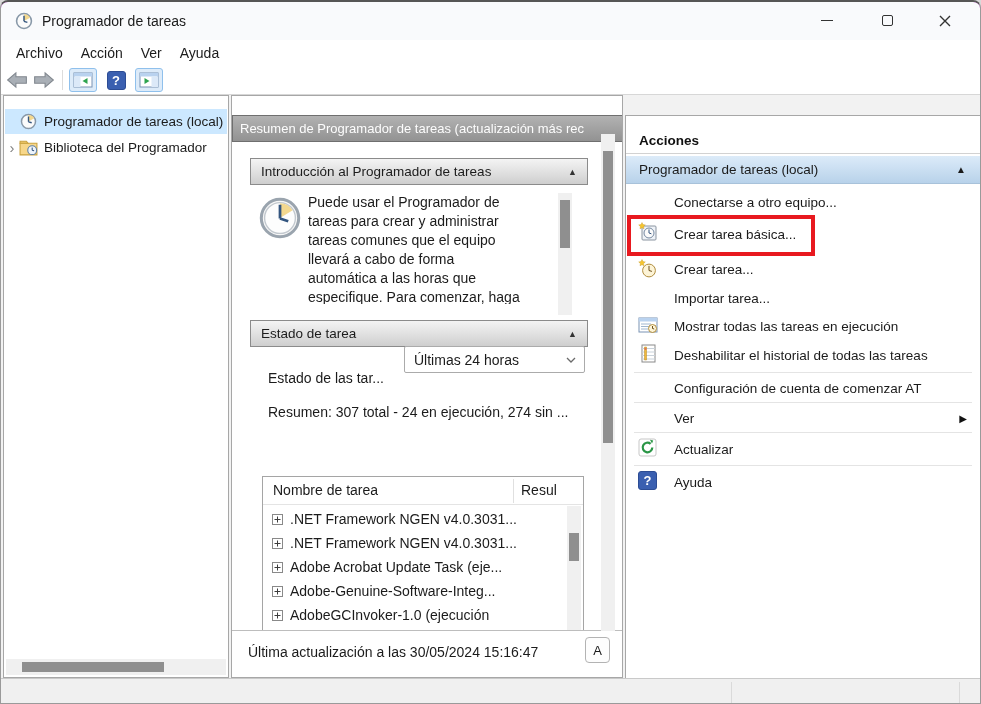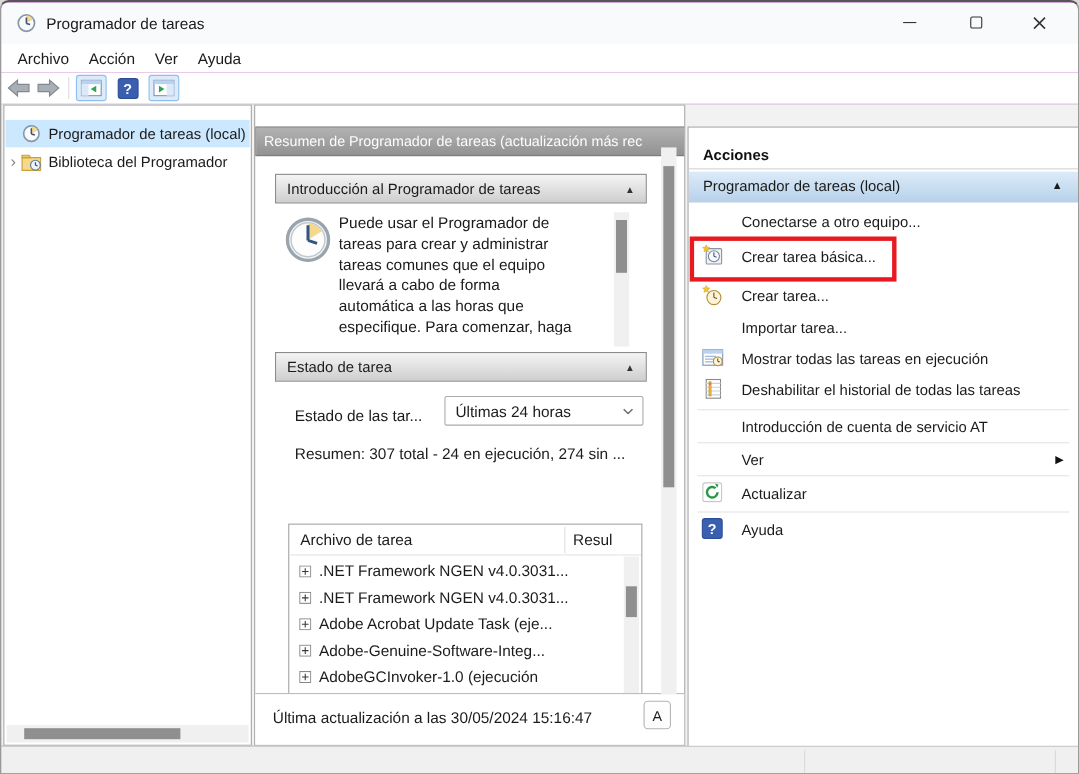--- a/index.html
+++ b/index.html
@@ -47,21 +47,21 @@
     background:linear-gradient(180deg,#f4f4f4,#dadada 70%,#cecece); border:1px solid #8b8b8b;
     display:flex; align-items:center; font-size:13.5px; font-weight:normal; color:#1c1c1c; padding:0 10px; }
   .section-hdr .caret { position:absolute; right:10px; font-size:9px; color:#333; }
   #intro-clock { position:absolute; left:26px; top:100px; width:44px; height:44px; }
   #intro-text { position:absolute; left:76px; top:97px; width:252px; height:111px; overflow:hidden;
     font-size:14px; line-height:19px; color:#1b1b1b; white-space:pre-line; }
   .vscroll { position:absolute; width:14px; background:#f0f0f0; }
   .vscroll .thumb { position:absolute; left:2px; right:2px; background:#8f8f8f; }
   #intro-scroll { left:326px; top:97px; height:122px; }
   #status-label { position:absolute; left:36px; top:274px; font-size:14px; color:#1b1b1b; }
-  #status-dd { position:absolute; left:172px; top:264px; width:181px; height:27px; background:#fff;
+  #status-dd { position:absolute; left:172px; top:250px; width:181px; height:27px; background:#fff;
     border:1px solid #ababab; border-radius:2px; display:flex; align-items:center; padding:0 9px; font-size:14px; color:#1b1b1b; }
   #status-dd svg { position:absolute; right:8px; }
   #status-summary { position:absolute; left:36px; top:308px; font-size:14px; color:#1b1b1b; white-space:nowrap; }
   
   #task-box { position:absolute; left:30px; top:380px; width:322px; height:156px; border:1px solid #a5a5a5; background:#fff; overflow:hidden; }
   #task-head { position:absolute; left:0; top:0; width:100%; height:28px; border-bottom:1px solid #e4e4e4; font-size:14px; color:#1b1b1b; }
   #task-head .c1 { position:absolute; left:10px; top:5px; }
   #task-head .c2 { position:absolute; left:258px; top:5px; white-space:nowrap; }
   #task-head .cdiv { position:absolute; left:250px; top:2px; height:24px; width:1px; background:#e0e0e0; }
   .task-row { position:absolute; left:0; width:300px; height:24px; display:flex; align-items:center; font-size:14px; color:#1b1b1b; white-space:nowrap; overflow:hidden; }
@@ -212,21 +212,21 @@
       <div id="status-dd">
         <span>Últimas 24 horas</span>
         <svg width="10" height="6" viewBox="0 0 10 6">
           <path d="M1 1 L5 5 L9 1" fill="none" stroke="#6a6a6a" stroke-width="1.3"></path>
         </svg>
       </div>
       <div id="status-summary">Resumen: 307 total - 24 en ejecución, 274 sin ...</div>
 
       <div id="task-box">
         <div id="task-head">
-          <span class="c1">Archivo de tarea</span>
+          <span class="c1">Nombre de tarea</span>
           <div class="cdiv"></div>
           <span class="c2">Resul</span>
         </div>
         <div class="task-row" style="top:30px;">
           <svg class="plus" width="11" height="11" viewBox="0 0 11 11">
               <rect x="0.5" y="0.5" width="10" height="10" fill="#fff" stroke="#898989"></rect>
               <path d="M2.5 5.5h6M5.5 2.5v6" stroke="#3c3c3c"></path>
             </svg>
           <span>.NET Framework NGEN v4.0.3031...</span>
         </div>
@@ -332,21 +332,21 @@
             <path d="M3 4.5h13M3 8h13M3 11.5h13M3 15h13" stroke="#c9d2da"></path>
             <path d="M5.5 3 h2 v13 h-2z" fill="#f0b83c" stroke="#bb8a20" stroke-width="0.5"></path>
             <circle cx="6.5" cy="5" r="1" fill="#e46a5a"></circle>
           </svg>
         </span>
         <span class="lbl">Deshabilitar el historial de todas las tareas</span>
       </div>
 
       <div class="asep" style="top:256px;"></div>
       <div class="apane-row" style="top:258px;height:27px;">
-        <span class="lbl">Introducción de cuenta de servicio AT</span>
+        <span class="lbl">Configuración de cuenta de comenzar AT</span>
       </div>
 
       <div class="asep" style="top:286px;"></div>
       <div class="apane-row" style="top:288px;height:27px;">
         <span class="lbl">Ver</span>
         <span class="sub">▶</span>
       </div>
 
       <div class="asep" style="top:316px;"></div>
       <div class="apane-row" style="top:318px;height:29px;">

